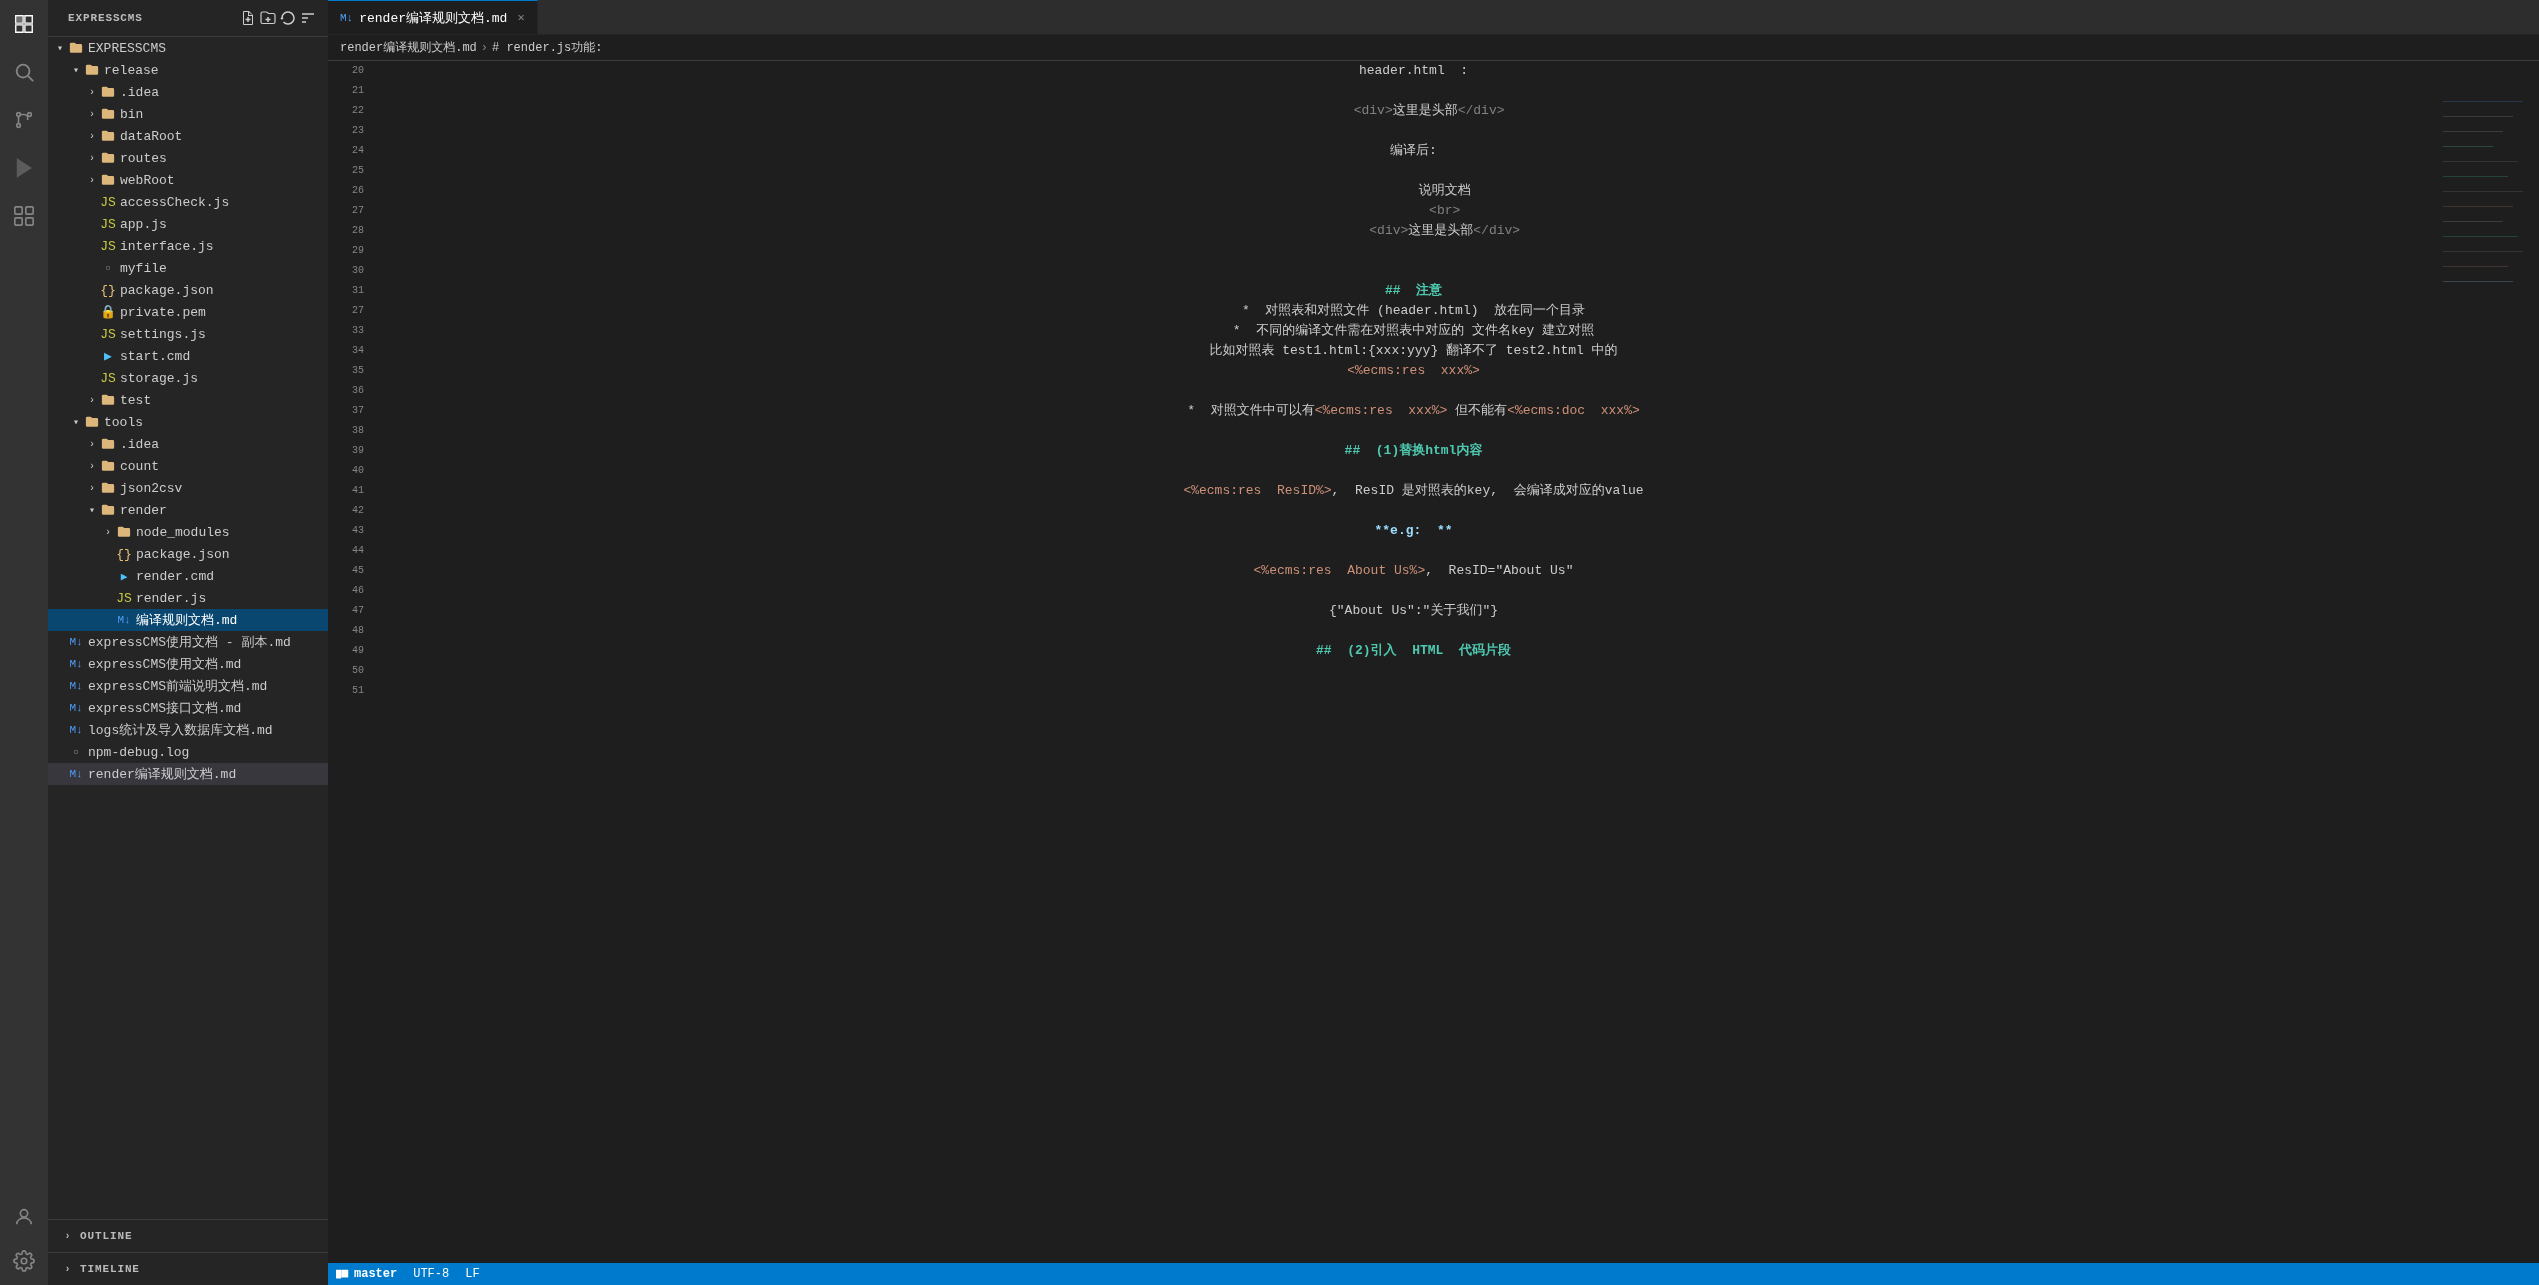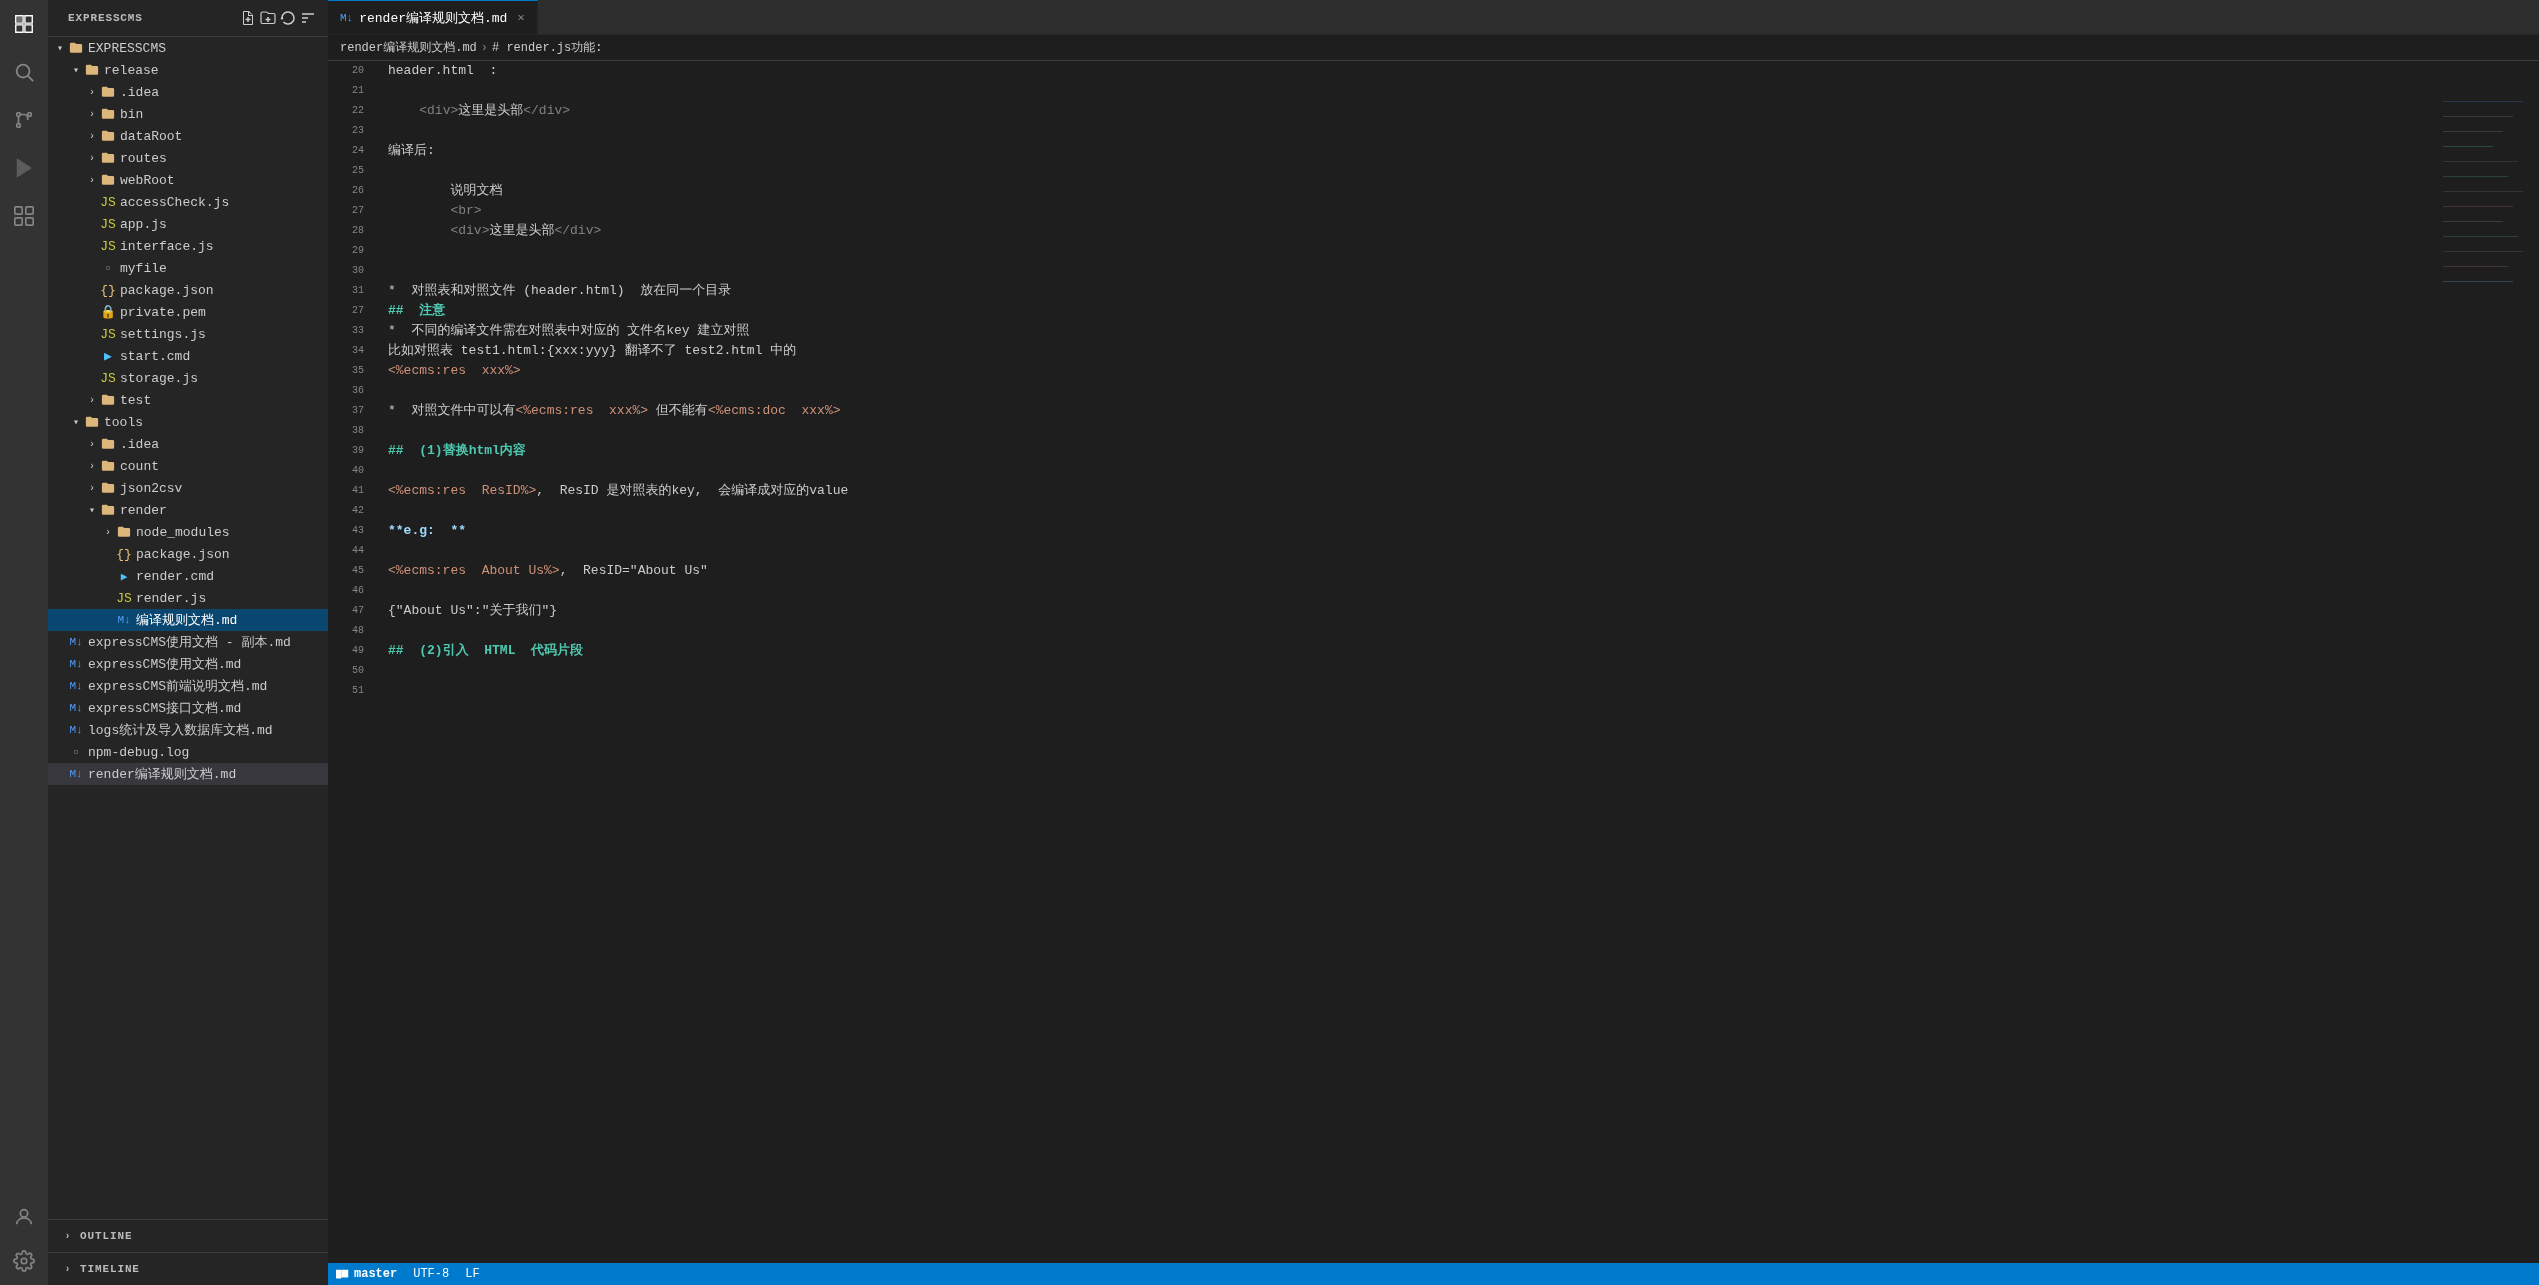--- a/index.html
+++ b/index.html
@@ -215,20 +215,21 @@
     .code-area {
       flex: 1;
       padding-left: 8px;
       font-size: 13px;
       line-height: 20px;
     }
     .code-line {
       height: 20px;
       white-space: pre;
       display: block;
+      text-align: center;
     }
     .md-bold { color: #9cdcfe; font-weight: bold; }
     .md-tag { color: #808080; }
     .md-text { color: #cccccc; }
     .md-bullet { color: #cccccc; }
     .md-note-head { color: #4ec9b0; font-weight: bold; }
     .md-code { color: #ce9178; font-family: Liberation Mono, monospace; }
 
     
     .minimap {
@@ -661,23 +662,23 @@
         <span class="code-line"><span class="md-text">        说明文档</span></span>
 
         <span class="code-line"><span class="md-text">        </span><span class="md-tag">&lt;br&gt;</span></span>
 
         <span class="code-line"><span class="md-text">        </span><span class="md-tag">&lt;div&gt;</span><span class="md-text">这里是头部</span><span class="md-tag">&lt;/div&gt;</span></span>
 
         <span class="code-line">&nbsp;</span>
 
         <span class="code-line">&nbsp;</span>
 
+        <span class="code-line"><span class="md-note-head">##</span><span class="md-text">  </span><span class="md-note-head">注意</span></span>
+
         <span class="code-line"><span class="md-bullet">*</span><span class="md-text">  对照表和对照文件 (header.html)  放在同一个目录</span></span>
-
-        <span class="code-line"><span class="md-note-head">##</span><span class="md-text">  </span><span class="md-note-head">注意</span></span>
 
         <span class="code-line"><span class="md-bullet">*</span><span class="md-text">  不同的编译文件需在对照表中对应的 文件名key 建立对照</span></span>
 
         <span class="code-line"><span class="md-text">比如对照表 test1.html:{xxx:yyy} 翻译不了 test2.html 中的</span></span>
 
         <span class="code-line"><span class="md-code">&lt;%ecms:res  xxx%&gt;</span></span>
 
         <span class="code-line">&nbsp;</span>
 
         <span class="code-line"><span class="md-bullet">*</span><span class="md-text">  对照文件中可以有</span><span class="md-code">&lt;%ecms:res  xxx%&gt;</span><span class="md-text"> 但不能有</span><span class="md-code">&lt;%ecms:doc  xxx%&gt;</span></span>

